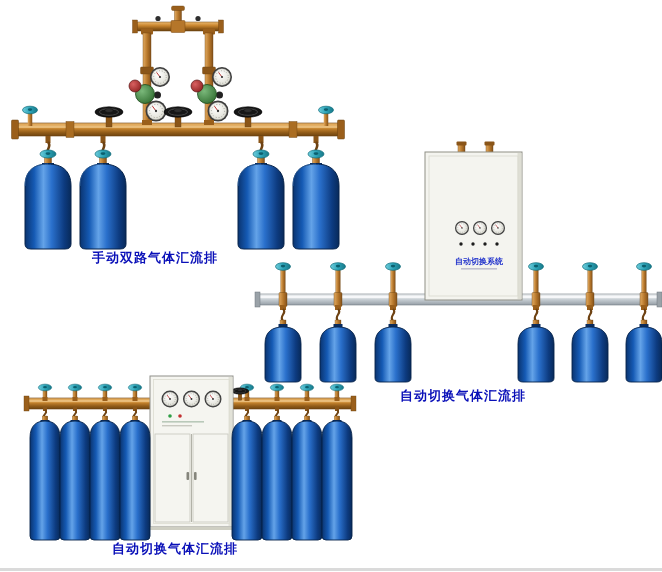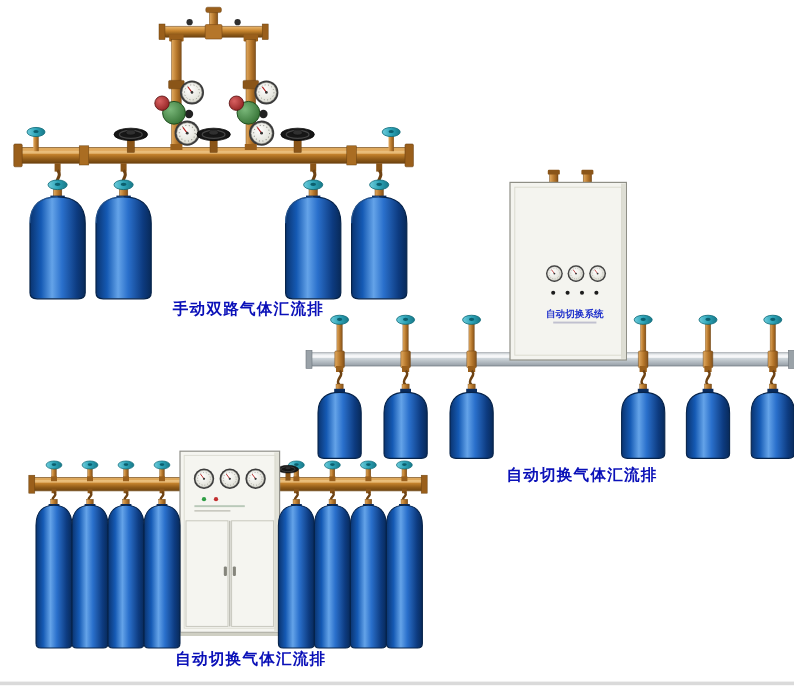--- a/index.html
+++ b/index.html
@@ -2,21 +2,21 @@
 <html><head>
 <meta charset="utf-8">
 <style>
   html,body{margin:0;padding:0;background:#ffffff;}
   #screen{
     position:relative;width:662px;height:572px;background:#ffffff;overflow:hidden;
     font-family:"DejaVu Sans","Liberation Sans",sans-serif;
   }
   #screen svg{position:absolute;left:0;top:0;}
   .caption{
-    position:absolute;text-align:right;font-weight:bold;font-size:13px;
+    position:absolute;text-align:left;font-weight:bold;font-size:13px;
     letter-spacing:1px;color:#0a10b8;white-space:nowrap;
   }
   #cap1{left:92px;top:249px;width:178px;}
   #cap2{left:400px;top:387px;width:148px;}
   #cap3{left:112px;top:540px;width:160px;}
   #bottom-strip{position:absolute;left:0;top:568px;width:662px;height:3px;background:#dadada;}
 </style>
 </head>
 <body>
 

